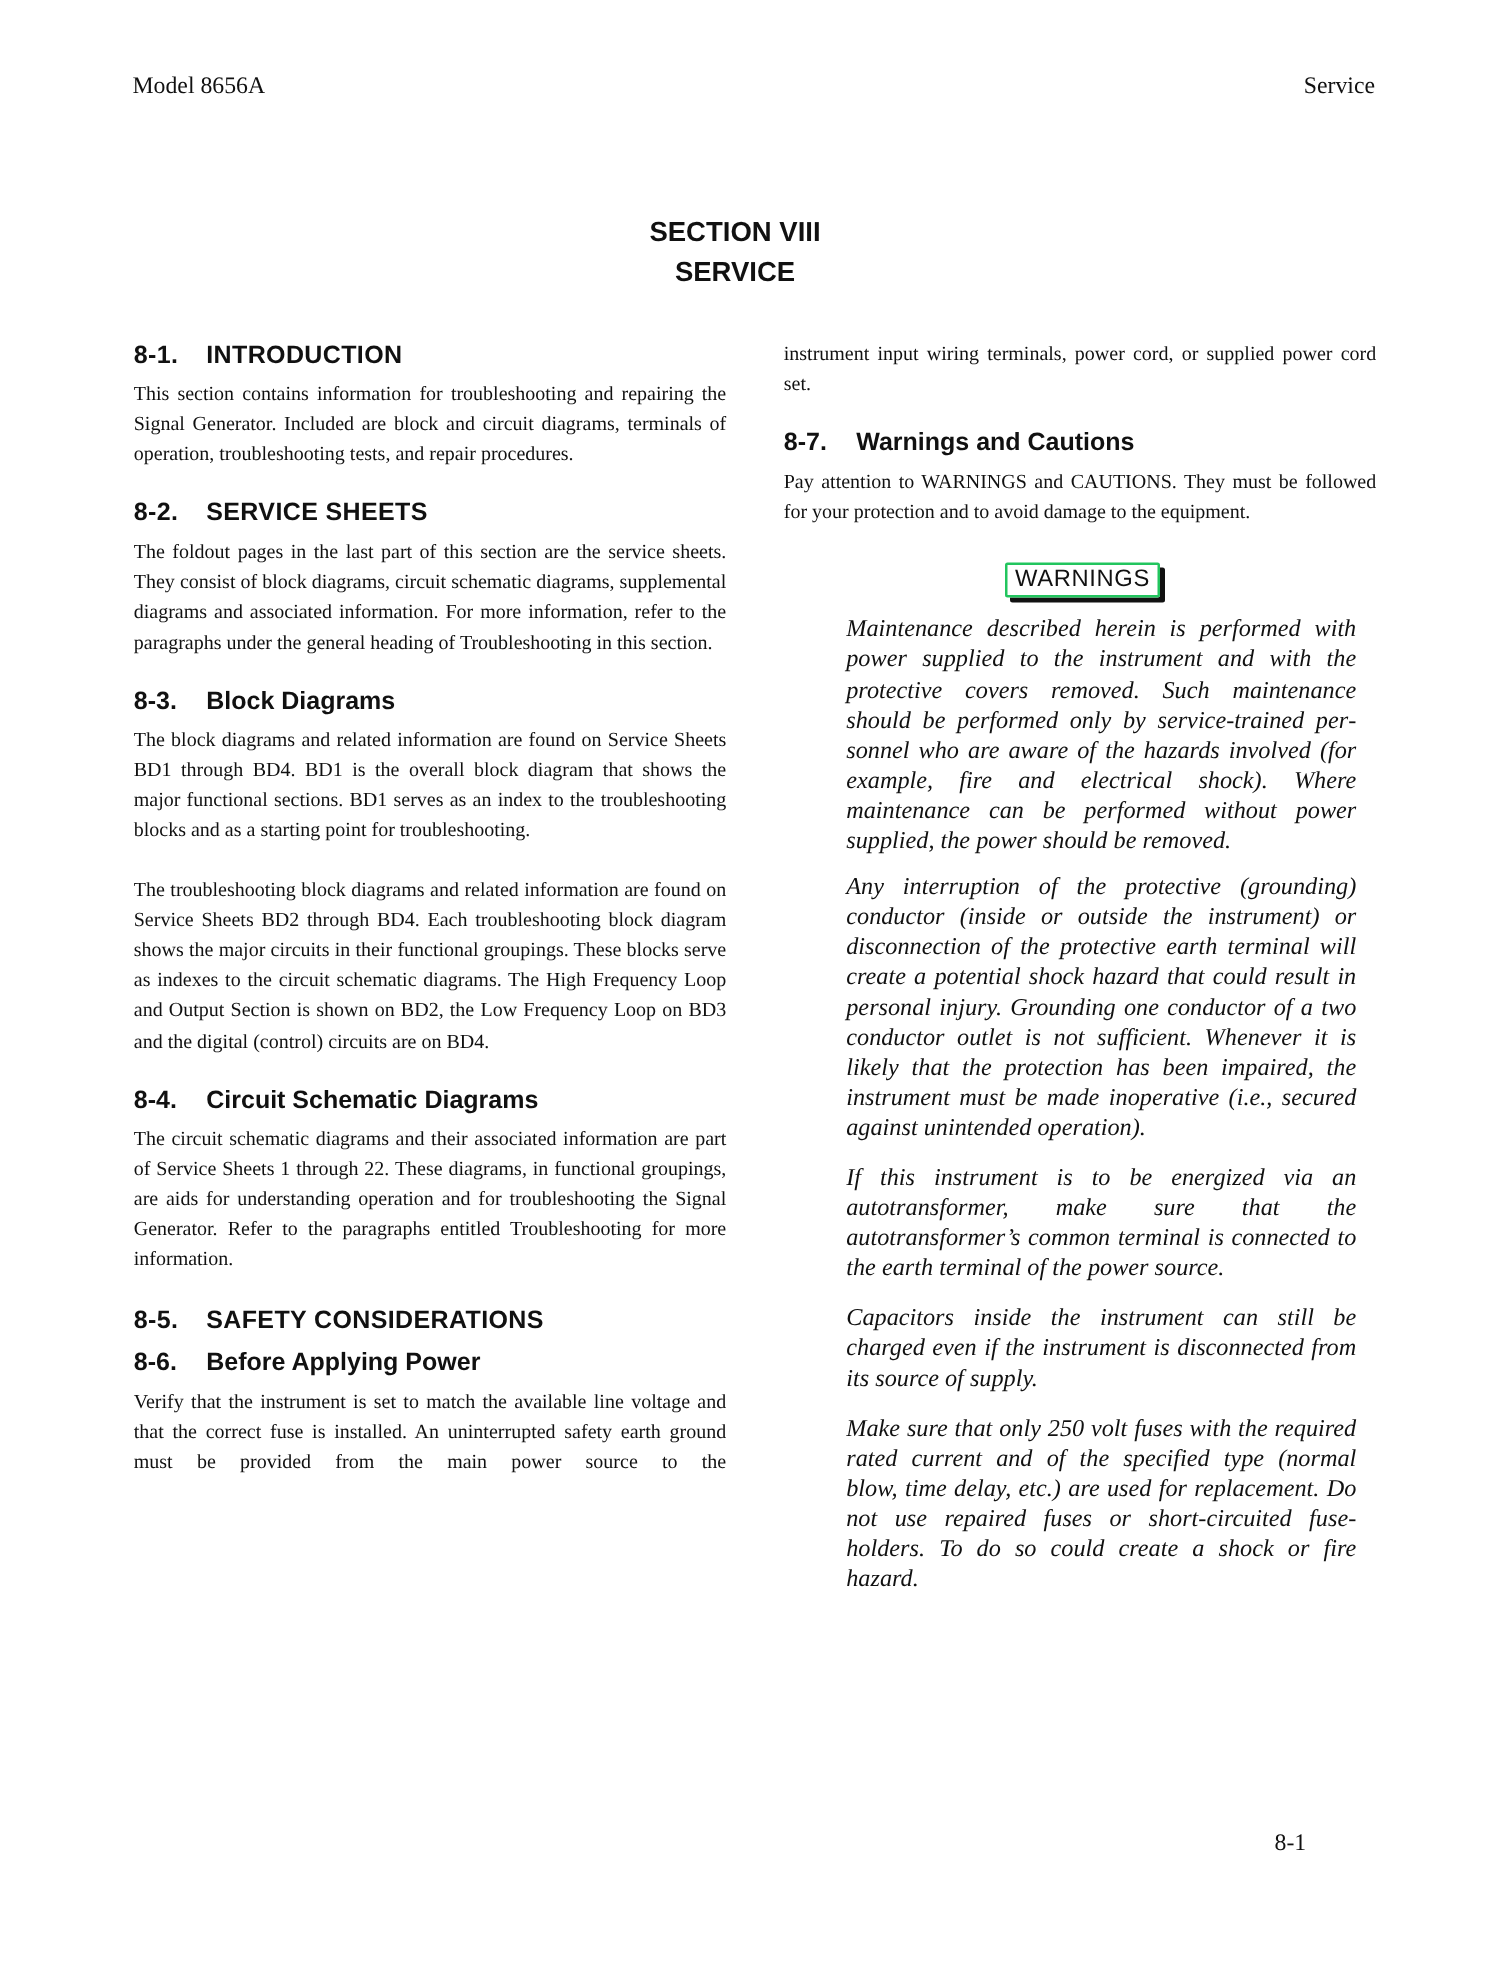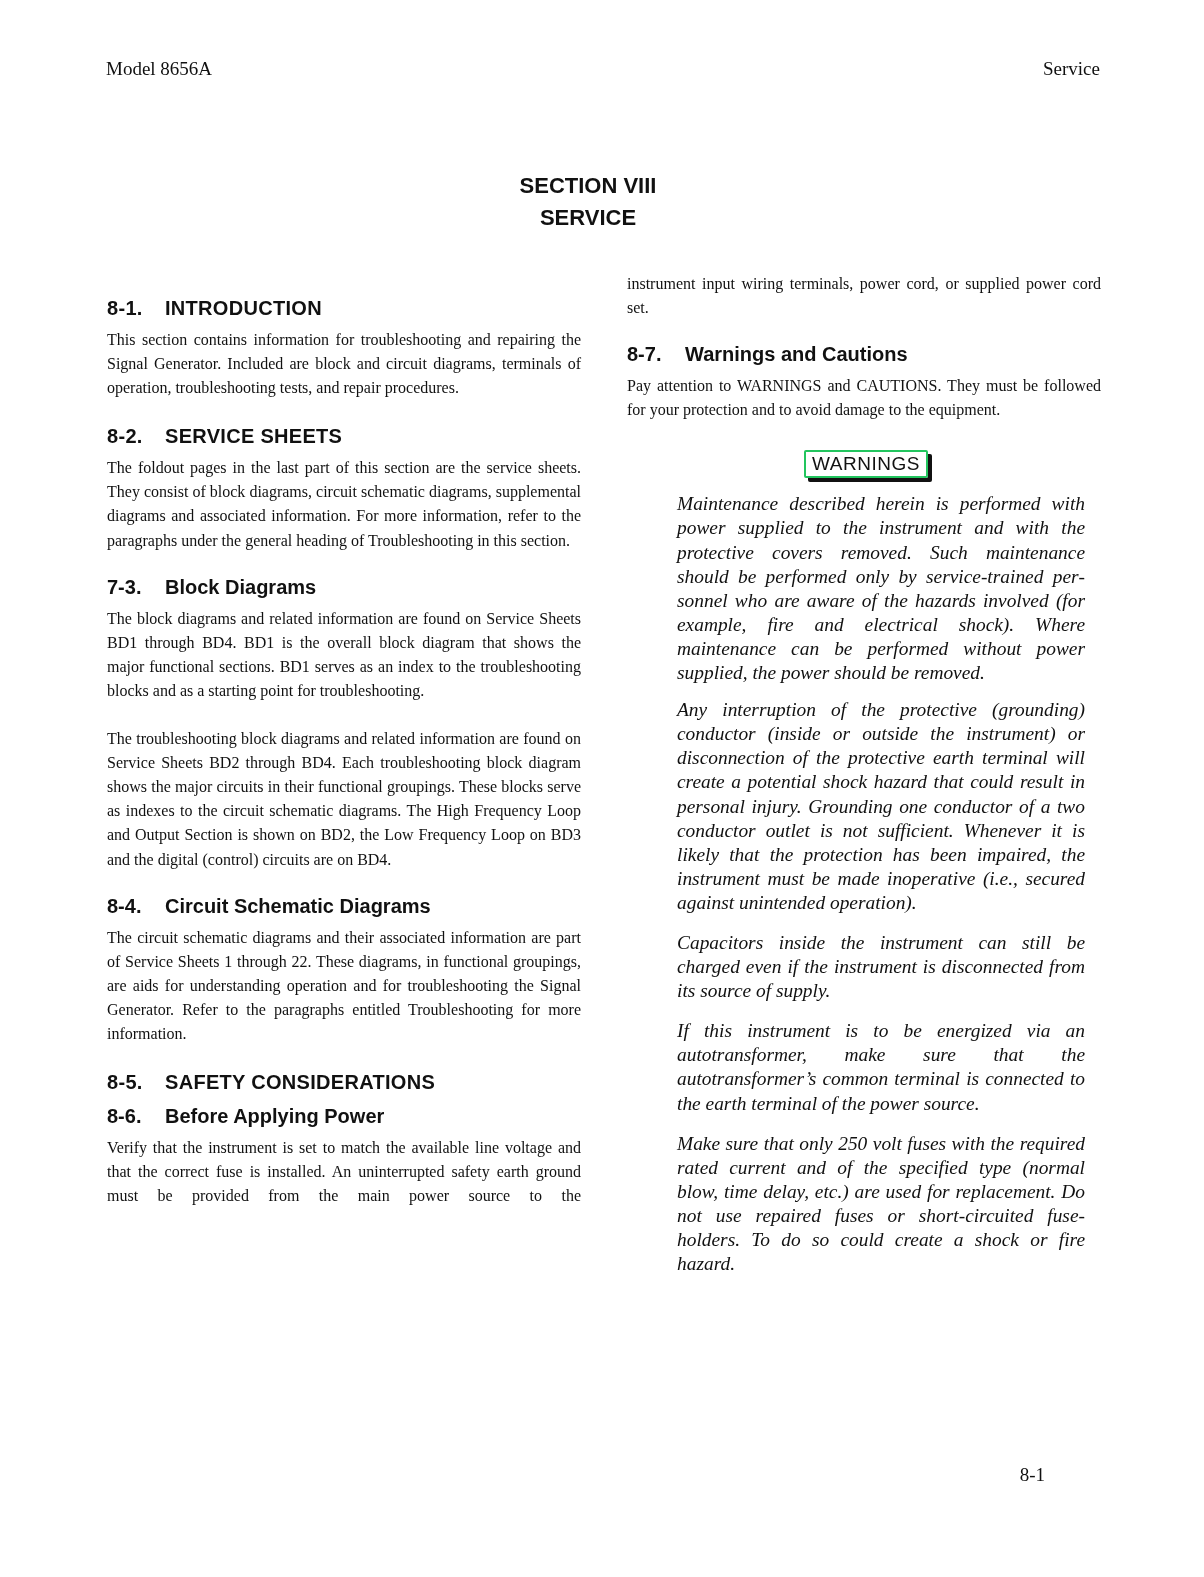--- a/index.html
+++ b/index.html
@@ -16,21 +16,21 @@
 
   .col { position: absolute; top: 272px; }
   .col-left { left: 107px; width: 474px; }
   .col-right { left: 627px; width: 474px; }
 
   h2.heading {
     font-family: "Liberation Sans", sans-serif; font-weight: bold; margin: 0 0 8px 0;
     font-size: 20px; line-height: 24px; display: flex;
   }
   h2.heading .num { width: 58px; flex: none; }
-  h2.upper { font-size: 20px; letter-spacing: 0.3px; margin-top: 24px; }
+  h2.upper { font-size: 20px; letter-spacing: 0.3px; }
 
   p.body {
     font-family: Liberation Serif, serif; font-size: 16px; line-height: 24.1px;
     margin: 0 0 22px 0; text-align: justify; hyphens: manual;
   }
 
   .warn-wrap { text-align: center; margin: 28px 0 14px 0; padding-left: 4px; }
   .warn-box {
     display: inline-block; font-family: "Liberation Sans", sans-serif; font-size: 19px;
     letter-spacing: 0.5px; padding: 1px 6px; border: 2px solid #22c55e;
@@ -65,21 +65,21 @@
     </h2>
     <p class="body">This section contains information for troubleshoot­ing and repairing the Signal Generator. Included are block and circuit diagrams, terminals of opera­tion, troubleshooting tests, and repair procedures.</p>
 
     <h2 class="heading upper">
       <span class="num">8-2.</span>
       <span>SERVICE SHEETS</span>
     </h2>
     <p class="body">The foldout pages in the last part of this section are the service sheets. They consist of block diagrams, circuit schematic diagrams, supplemental diagrams and associated information. For more information, refer to the paragraphs under the general heading of Troubleshooting in this section.</p>
 
     <h2 class="heading">
-      <span class="num">7-3.</span>
+      <span class="num">8-3.</span>
       <span>Block Diagrams</span>
     </h2>
     <p class="body" style="margin-bottom:24px">The block diagrams and related information are found on Service Sheets BD1 through BD4. BD1 is the overall block diagram that shows the major functional sections. BD1 serves as an index to the troubleshooting blocks and as a starting point for troubleshooting.</p>
     <p class="body">The troubleshooting block diagrams and related information are found on Service Sheets BD2 through BD4. Each troubleshooting block diagram shows the major circuits in their functional group­ings. These blocks serve as indexes to the circuit schematic diagrams. The High Frequency Loop and Output Section is shown on BD2, the Low Fre­quency Loop on BD3 and the digital (control) cir­cuits are on BD4.</p>
 
     <h2 class="heading">
       <span class="num">8-4.</span>
       <span>Circuit Schematic Diagrams</span>
     </h2>
     <p class="body" style="margin-bottom:24px">The circuit schematic diagrams and their asso­ciated information are part of Service Sheets 1 through 22. These diagrams, in functional group­ings, are aids for understanding operation and for troubleshooting the Signal Generator. Refer to the paragraphs entitled Troubleshooting for more information.</p>
@@ -105,20 +105,20 @@
     </h2>
     <p class="body">Pay attention to WARNINGS and CAUTIONS. They must be followed for your protection and to avoid damage to the equipment.</p>
 
     <div class="warn-wrap">
       <span class="warn-box">WARNINGS</span>
     </div>
 
     <div class="warn-list">
       <p class="ital">Maintenance described herein is per­formed with power supplied to the instru­ment and with the protective covers removed. Such maintenance should be performed only by service-trained per­sonnel who are aware of the hazards involved (for example, fire and electrical shock). Where maintenance can be per­formed without power supplied, the power should be removed.</p>
       <p class="ital" style="margin-bottom:16px">Any interruption of the protective (ground­ing) conductor (inside or outside the instrument) or disconnection of the pro­tective earth terminal will create a potential shock hazard that could result in personal injury. Grounding one con­ductor of a two conductor outlet is not sufficient. Whenever it is likely that the protection has been impaired, the instru­ment must be made inoperative (i.e., secured against unintended operation).</p>
+      <p class="ital" style="margin-bottom:16px">If this instrument is to be energized via an autotransformer, make sure that the autotransformer’s common terminal is connected to the earth terminal of the power source.</p>
       <p class="ital" style="margin-bottom:16px">Capacitors inside the instrument can still be charged even if the instrument is dis­connected from its source of supply.</p>
-      <p class="ital" style="margin-bottom:16px">If this instrument is to be energized via an autotransformer, make sure that the autotransformer’s common terminal is connected to the earth terminal of the power source.</p>
       <p class="ital">Make sure that only 250 volt fuses with the required rated current and of the specified type (normal blow, time delay, etc.) are used for replacement. Do not use repaired fuses or short-circuited fuse­holders. To do so could create a shock or fire hazard.</p>
     </div>
   </div>
 
   <div class="page-num">8-1</div>
 </div>
 
 </body></html>

